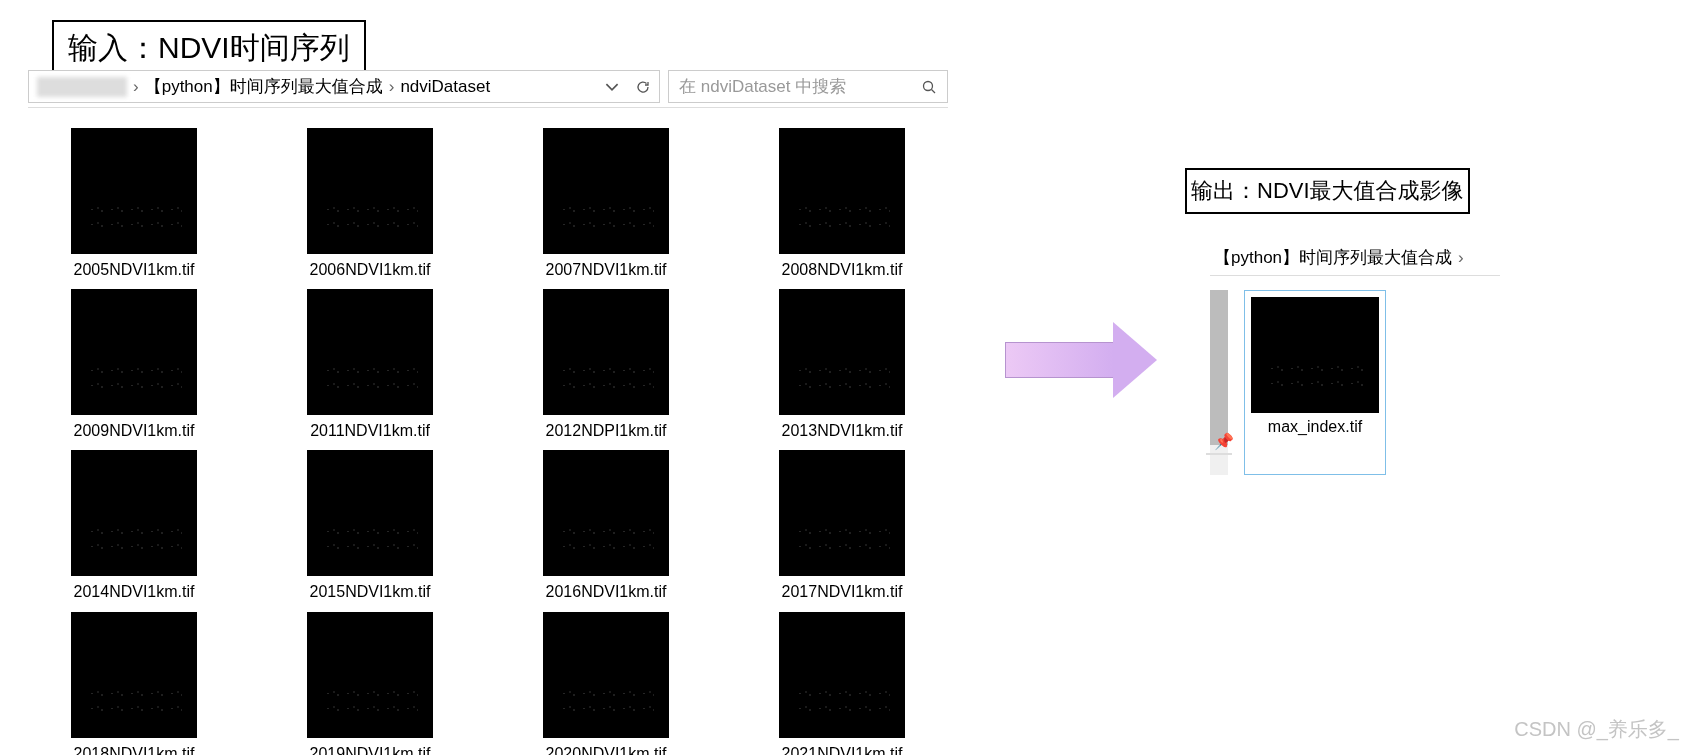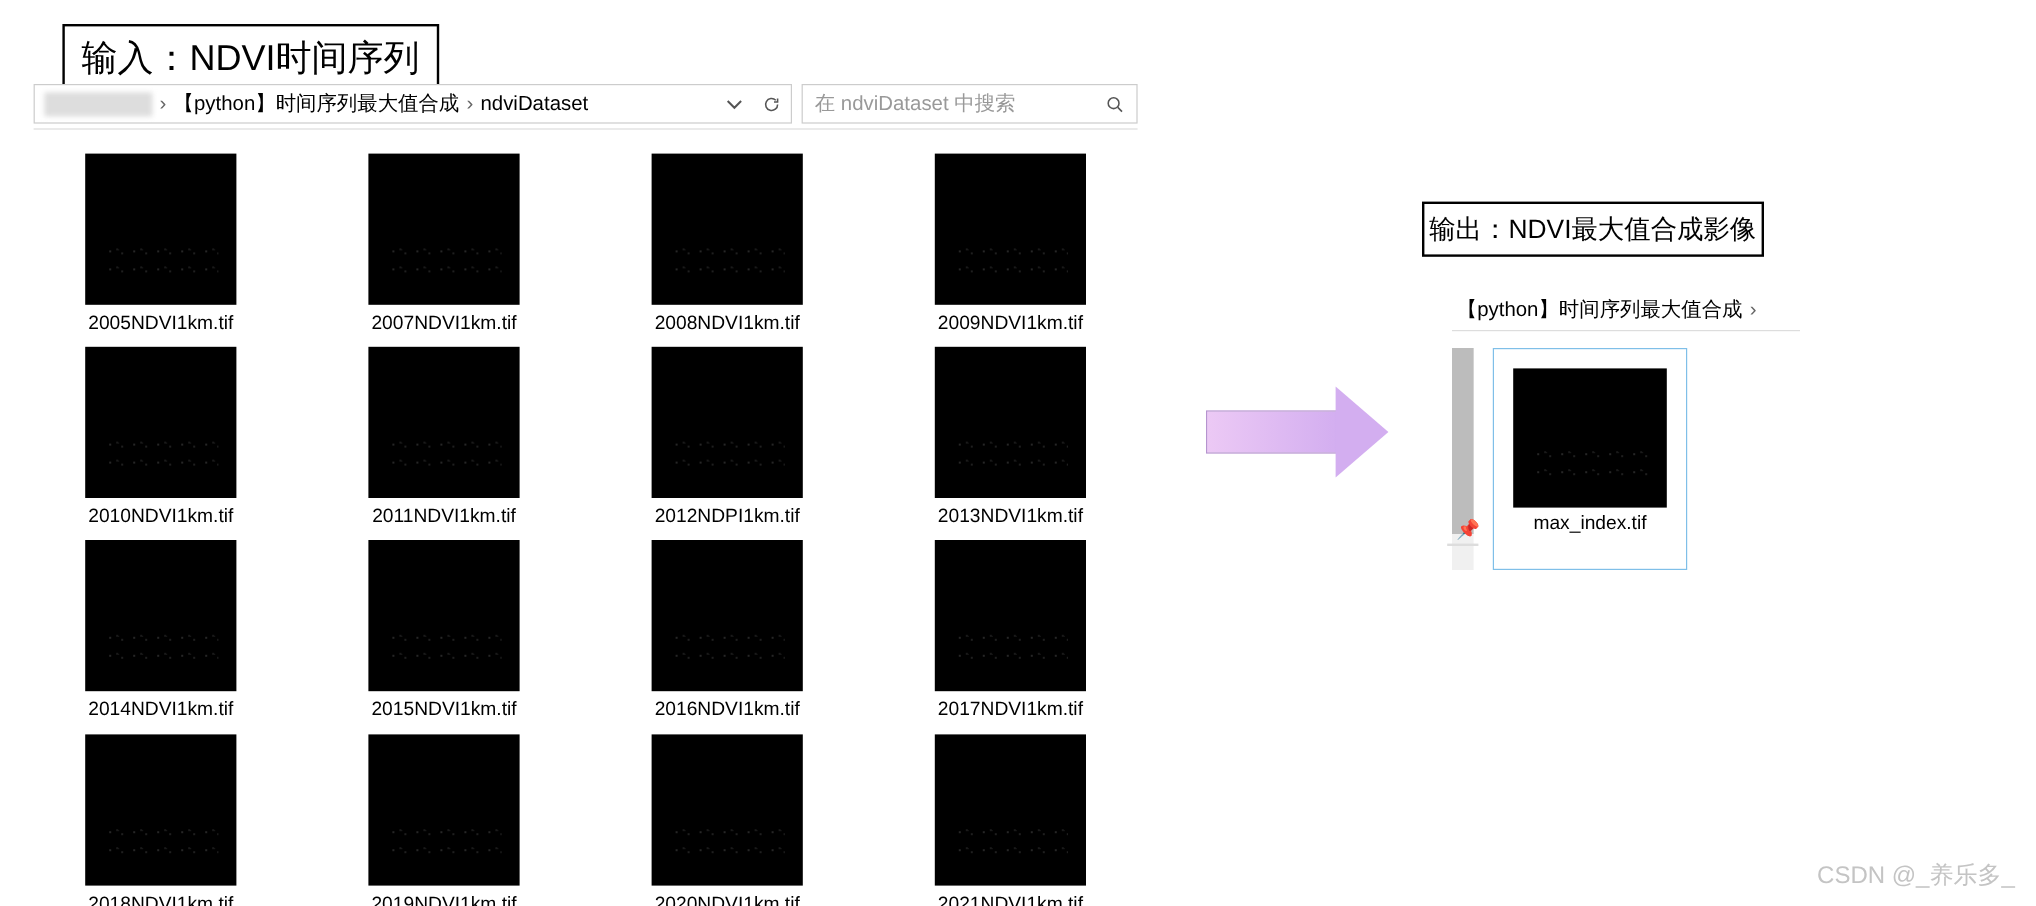--- a/index.html
+++ b/index.html
@@ -179,21 +179,21 @@
       left: 1214px;
       top: 432px;
       font-size: 16px;
       color: #888;
     }
     .output-file {
       display: flex;
       flex-direction: column;
       align-items: center;
       border: 1px solid #7fbfe8;
-      padding: 16px;
+      padding: 6px;
       background: #fff;
     }
     .output-file .thumb {
       width: 128px;
       height: 116px;
     }
     .output-file .file-name {
       margin-top: 4px;
       font-size: 16px;
     }
@@ -238,33 +238,33 @@
         </svg>
     </div>
   </div>
   <div class="file-grid" id="grid-left">
       <div class="file-item">
         <div class="thumb"></div>
         <div class="file-name">2005NDVI1km.tif</div>
       </div>
       <div class="file-item">
         <div class="thumb"></div>
+        <div class="file-name">2006NDVI1km.tif</div>
+      </div>
+      <div class="file-item">
+        <div class="thumb"></div>
         <div class="file-name">2007NDVI1km.tif</div>
       </div>
       <div class="file-item">
         <div class="thumb"></div>
         <div class="file-name">2008NDVI1km.tif</div>
       </div>
       <div class="file-item">
         <div class="thumb"></div>
         <div class="file-name">2009NDVI1km.tif</div>
-      </div>
-      <div class="file-item">
-        <div class="thumb"></div>
-        <div class="file-name">2010NDVI1km.tif</div>
       </div>
       <div class="file-item">
         <div class="thumb"></div>
         <div class="file-name">2011NDVI1km.tif</div>
       </div>
       <div class="file-item">
         <div class="thumb"></div>
         <div class="file-name">2012NDPI1km.tif</div>
       </div>
       <div class="file-item">

